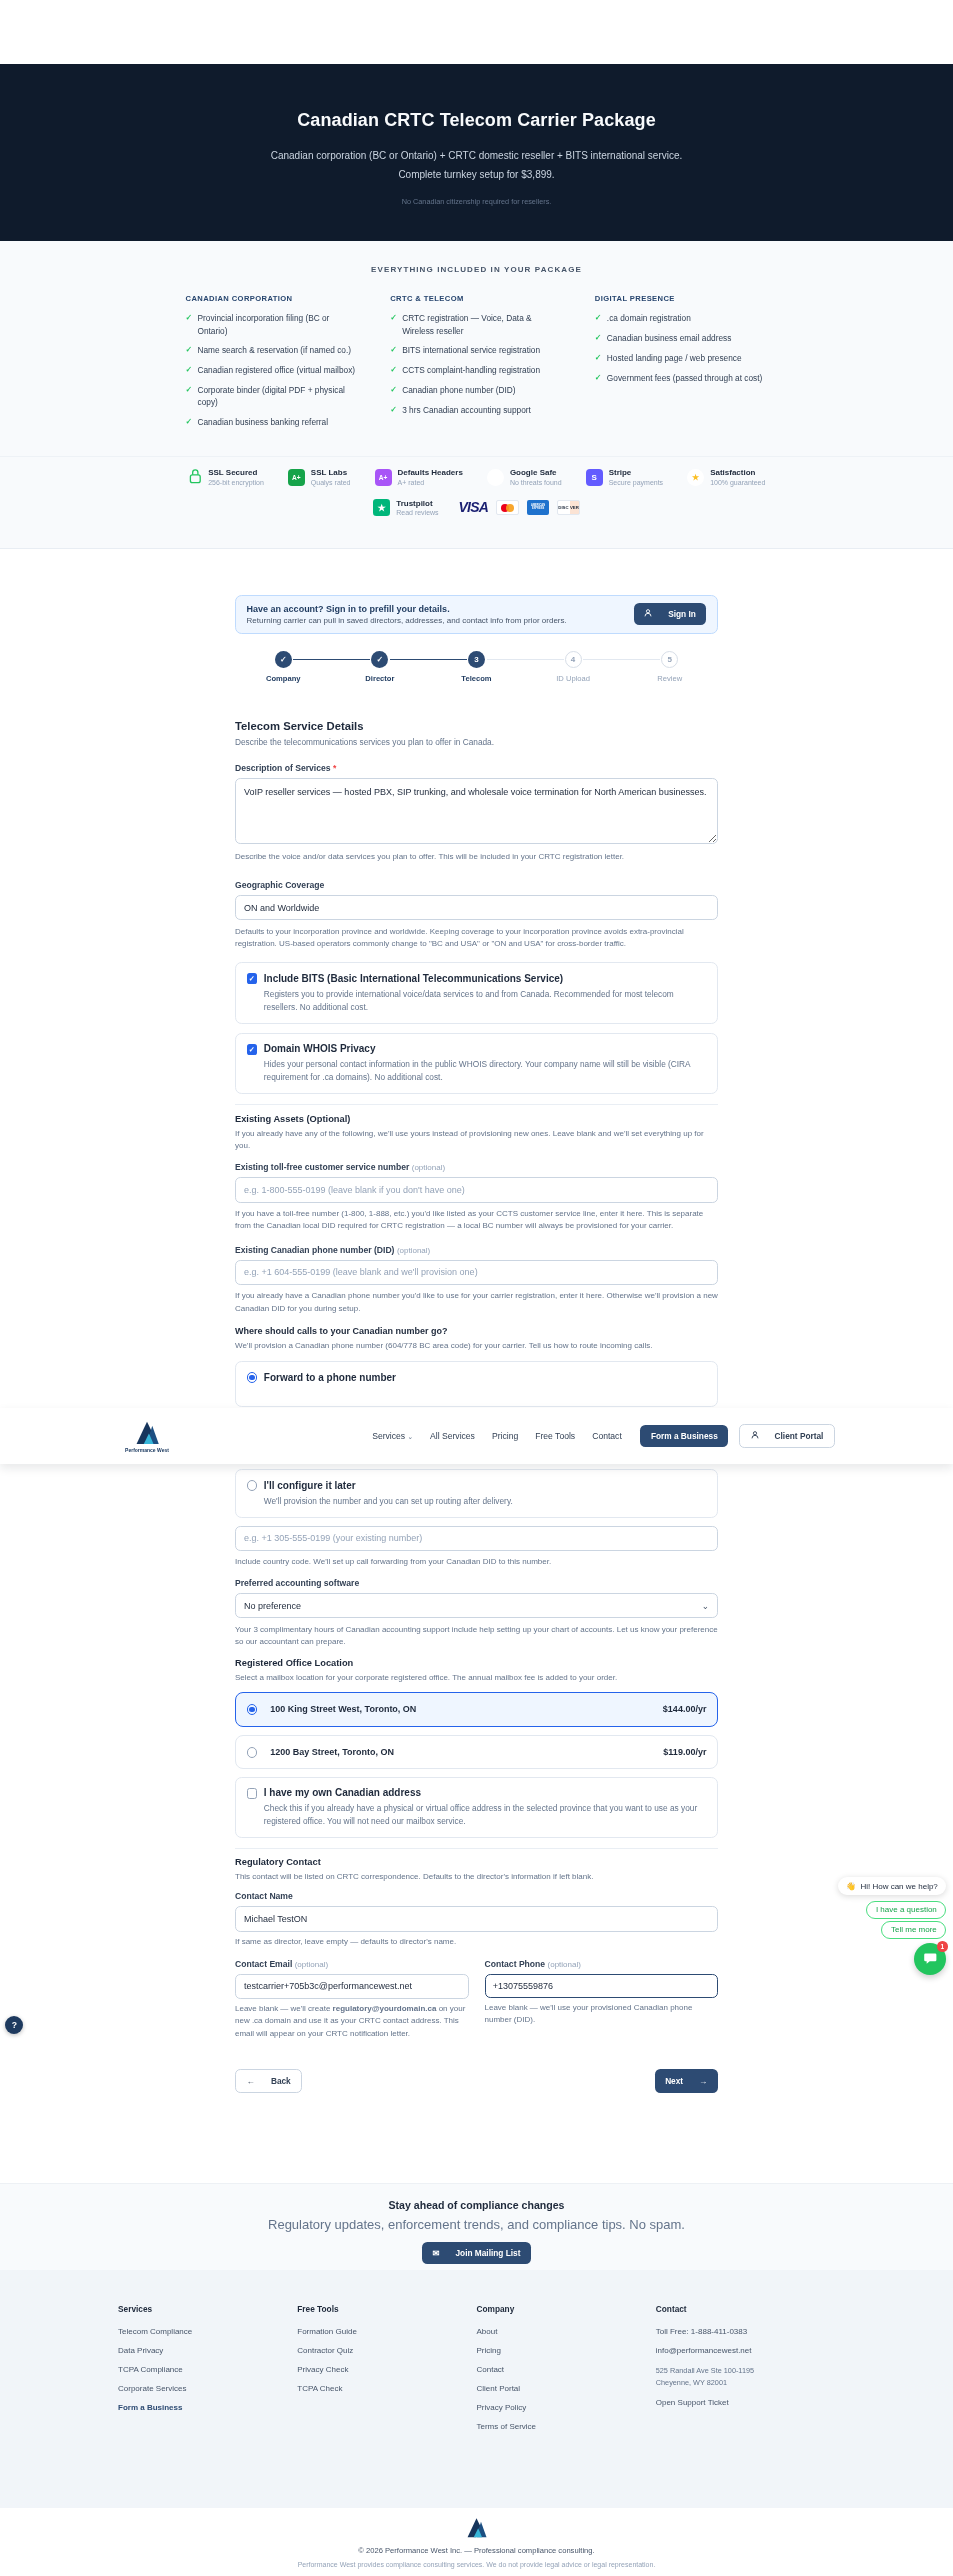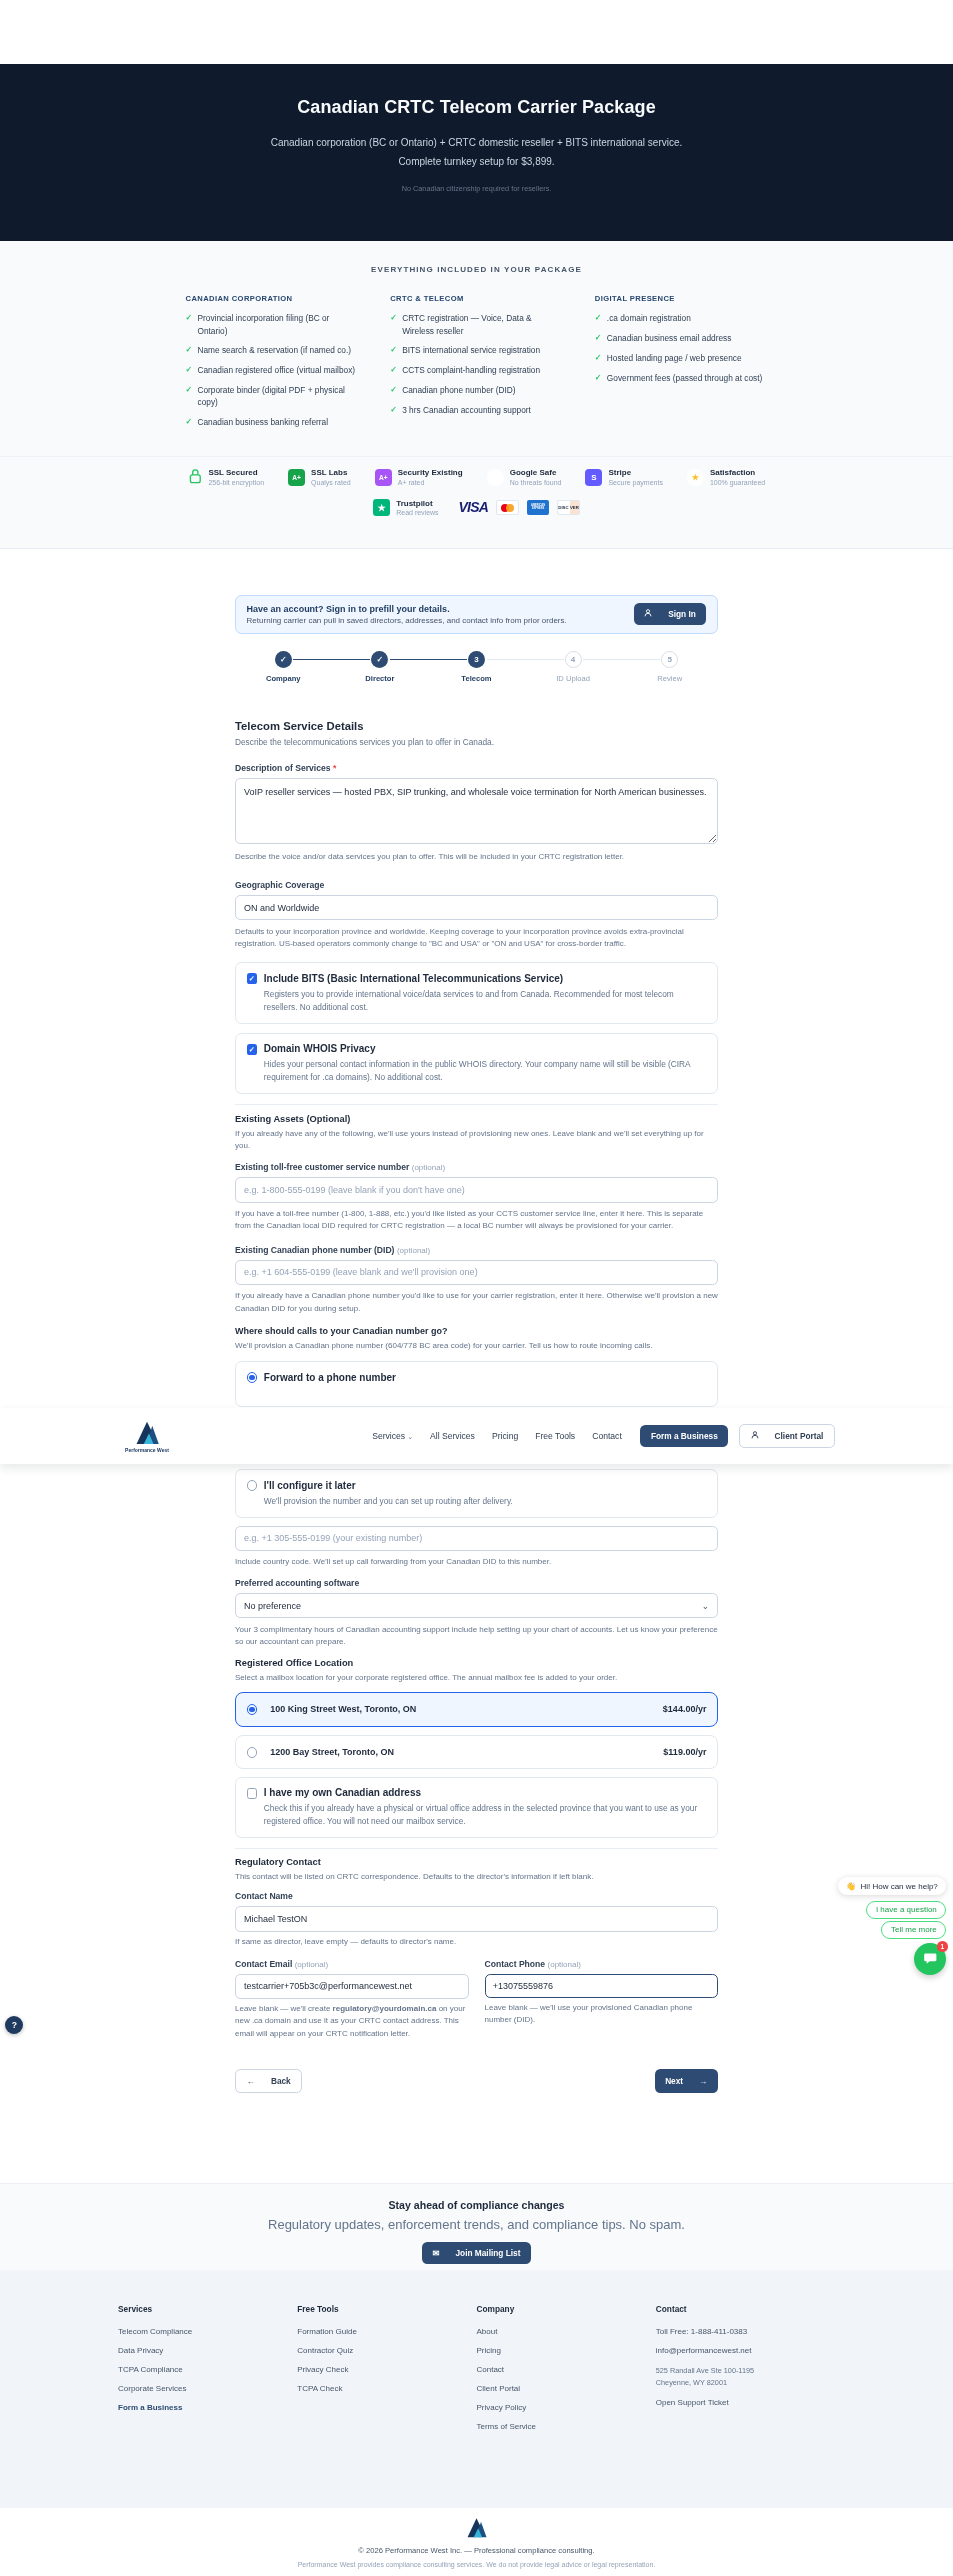--- a/index.html
+++ b/index.html
@@ -2,21 +2,21 @@
 <html style="font-size:10.6px"><head>
 <meta charset="utf-8">
 <style>
   * { box-sizing: border-box; margin: 0; padding: 0; }
   html,body { background:#fff; }
   body { width:953px; font-family:"Liberation Sans", sans-serif; color:#334155; }
   .page { position:relative; width:953px; }
 
   
   .top-strip { height:64px; background:#fff; }
-  .hero { height:177px; background:#0f1b2c; text-align:center; padding-top:33px; }
+  .hero { height:177px; background:#0f1b2c; text-align:center; padding-top:46px; }
   .hero h1 { color:#f8fafc; font-size:18px; font-weight:700; letter-spacing:0.1px; }
   .hero .sub { margin:14.6px auto 0; max-width:430px; color:#cbd5e1; font-size:10px; line-height:19px; }
   .hero .note { margin-top:13.2px; color:#64748b; font-size:7.3px; }
 
   
   .included { height:215px; background:#f8fafc; padding-top:24px; }
   .kicker { text-align:center; color:#475569; font-size:8px; font-weight:600; letter-spacing:1.1px; }
   .inc-cols { width:582px; margin:20px auto 0; display:flex; gap:32px; }
   .inc-col { width:181px; }
   .inc-col h4 { color:#27456e; font-size:7.6px; font-weight:700; letter-spacing:0.4px; margin-bottom:9.3px; }
@@ -261,21 +261,21 @@
       <div class="badge">
         <span class="bicon bi-ssllabs">A+</span>
         <div class="txt">
             <div class="t">SSL Labs</div>
             <div class="s">Qualys rated</div>
           </div>
       </div>
       <div class="badge">
         <span class="bicon bi-sechead">A+</span>
         <div class="txt">
-            <div class="t">Security Existing</div>
+            <div class="t">Defaults Headers</div>
             <div class="s">A+ rated</div>
           </div>
       </div>
       <div class="badge">
         <span class="bicon circle bi-google">✓</span>
         <div class="txt">
             <div class="t">Google Safe</div>
             <div class="s">No threats found</div>
           </div>
       </div>

